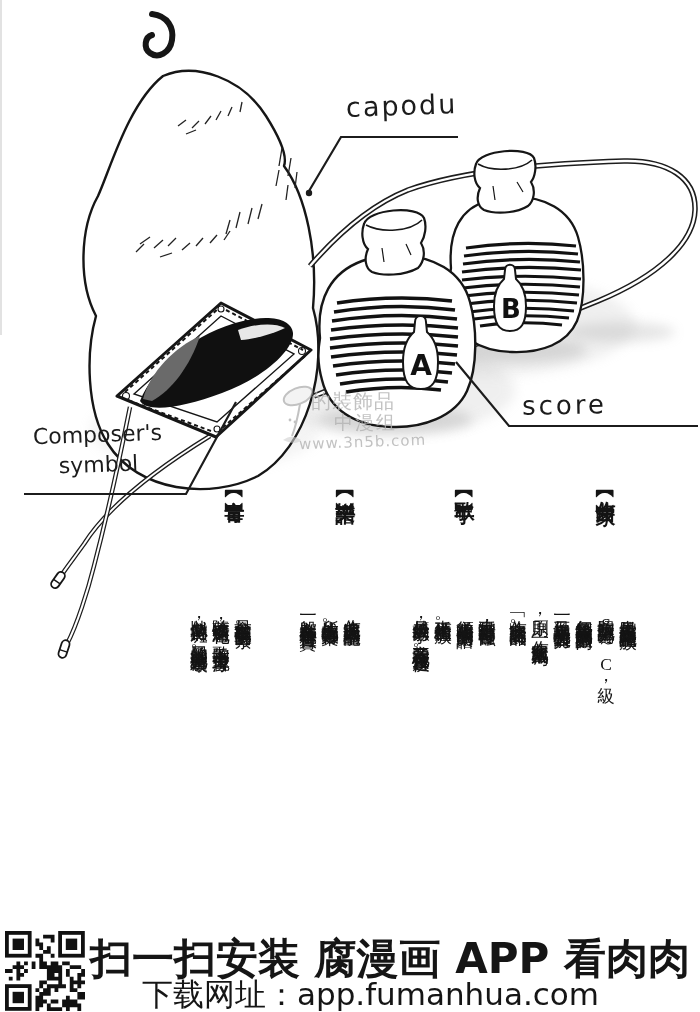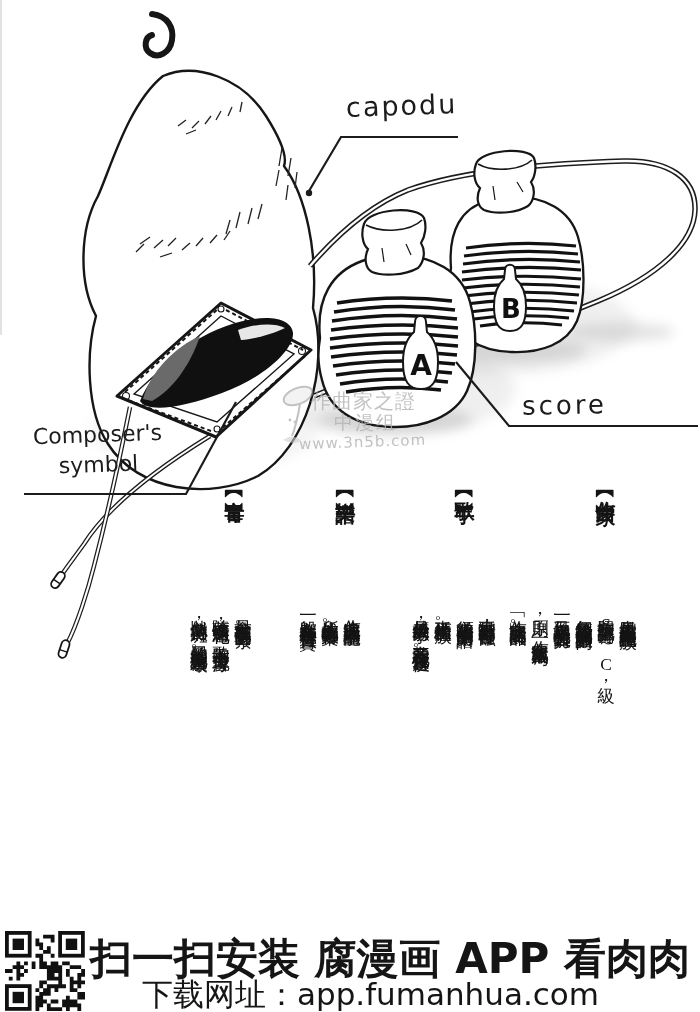--- a/index.html
+++ b/index.html
@@ -189,21 +189,21 @@
     <div>symbol</div>
   </div>
 
   <svg class="mascot" width="42" height="64" viewBox="0 0 42 64">
     <ellipse cx="20" cy="12" rx="15" ry="8" transform="rotate(-22 20 12)" fill="#ececec" stroke="#9a9a9a" stroke-width="2"></ellipse>
     <path d="M22 20 C20 32 18 42 14 52" fill="none" stroke="#9a9a9a" stroke-width="2"></path>
     <circle cx="12" cy="36" r="1.4" fill="#9a9a9a"></circle>
       <circle cx="17" cy="38" r="1.4" fill="#9a9a9a"></circle>
     <path d="M5 56 q9 -7 18 0 q-5 6 -18 0 Z" fill="#cfcfcf"></path>
   </svg>
-  <div class="wm wm1">作曲家之證</div>
+  <div class="wm wm1">的裝飾品</div>
   <div class="wm wm2">中漫组</div>
   <div class="wm wm3">www.3n5b.com</div>
 
   <div class="vtext gloss-head g0h">【作曲家】</div>
   <div class="vtext gloss-body g0b">
     <p>身體天生帶有五線譜印記的種族。</p>
     <p>按照印記數量分為S～C級，</p>
     <p>每個等級能夠生成的樂譜數量不同。</p>
     <p>一旦五線譜用完就會失去能力。</p>
     <p>原則上，作曲家會佩戴稱為</p>

